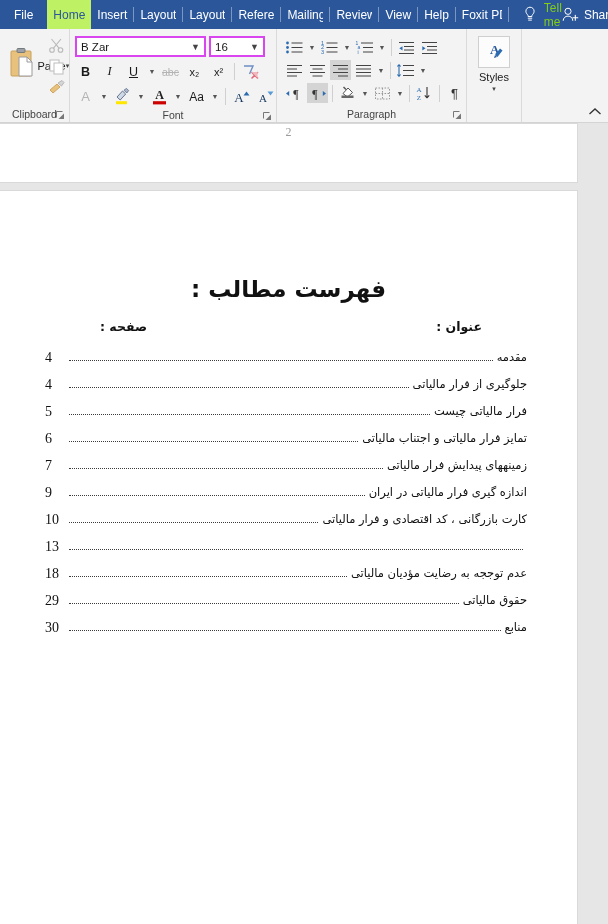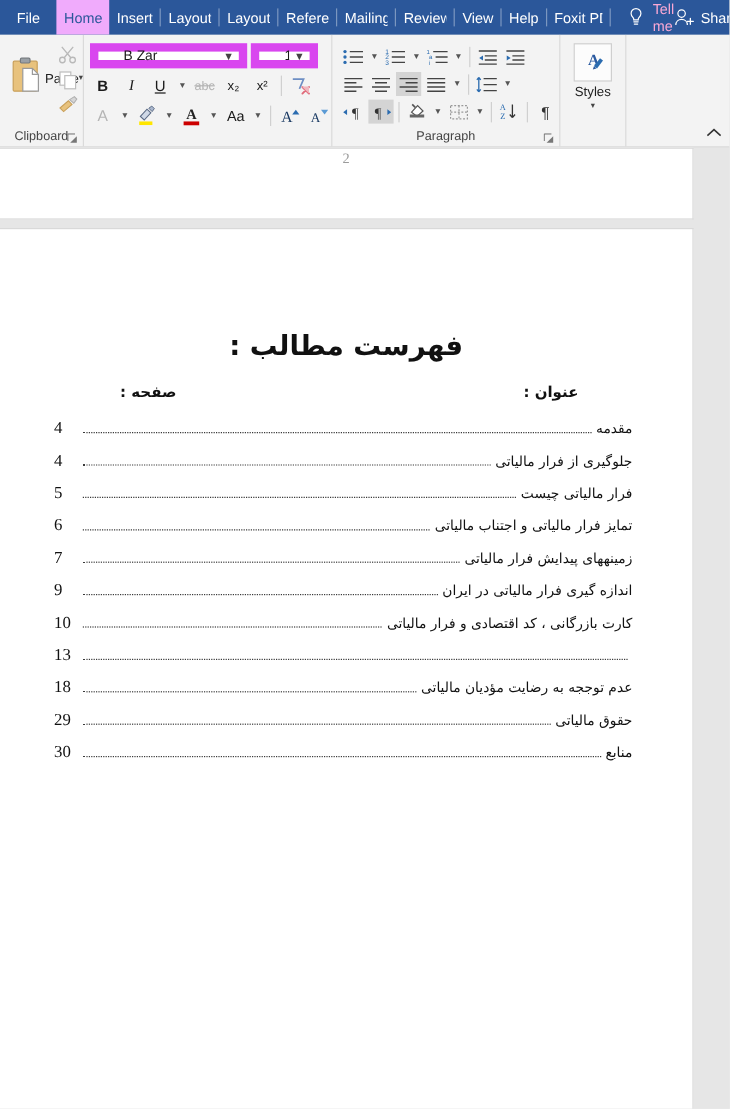--- a/index.html
+++ b/index.html
@@ -27,34 +27,34 @@
     align-items: center;
     justify-content: center;
     padding: 0 6px;
     white-space: nowrap;
     position: relative;
     overflow: hidden;
     flex: 0 0 auto;
   }
   .tab.file { padding: 0 14px; }
   .tab.active {
-    background: #f0abfc;
+    background: #bef264;
     color: #2b579a;
   }
   .tab-sep {
     width: 1px;
     background: rgba(255,255,255,0.38);
     margin: 7px 0;
     flex: 0 0 1px;
   }
   .tab-clip { max-width: 36px; }
   .tab-clip-lg { max-width: 40px; }
   .tellme-wrap {
     display: flex; align-items: center;
-    color: #f9a8d4; font-size: 12px;
+    color: #84cc16; font-size: 12px;
     margin-left: 14px; gap: 7px;
   }
   .bulb { width: 14px; height: 17px; display:block; }
   .share-wrap {
     display: flex; align-items: center;
     color: #fff; font-size: 12px;
     margin-left: auto; margin-right: 10px; gap: 5px;
   }
   .personplus { width: 17px; height: 15px; display:block; }
 
@@ -101,23 +101,23 @@
   .clip-small { display: flex; flex-direction: column; gap: 4px; padding-top: 3px; }
   .clip-small span { width: 18px; height: 17px; display:block; }
 
   
   .g-font { width: 207px; }
   .font-row { display: flex; align-items: center; gap: 3px; padding-left: 5px; }
   .font-row.r1 { padding-top: 4px; }
   .font-row.r2 { padding-top: 4px; }
   .font-row.r3 { padding-top: 4px; }
   .combo {
-    height: 21px; border: 7px solid #d946ef; background: #fff;
+    height: 21px; border: 2px solid #d946ef; background: #fff;
     display: flex; align-items: center; font-size: 11.5px;
-    color: #1a1a1a; padding: 0 0 0 21px;
+    color: #1a1a1a; padding: 0 0 0 4px;
   }
   .combo .cv { flex: 1; overflow: hidden; white-space: nowrap; }
   .combo .cc { width: 17px; text-align: center; color: #444; font-size: 9px; }
   .combo-name { width: 131px; }
   .combo-size { width: 56px; }
   .fbtn {
     min-width: 21px; height: 21px;
     display: flex; align-items: center; justify-content: center;
     font-size: 12.5px; color: #1a1a1a;
   }
@@ -414,20 +414,29 @@
             </svg>
         </div>
         <div class="fbtn">
           <svg width="20" height="18" viewBox="0 0 20 18">
               <text x="7" y="14" font-size="11" font-family="Liberation Serif, serif" text-anchor="middle" fill="#1a3a63">A</text>
               <path d="M14.5 7.5l3-4h-6z" fill="#5b9bd5"></path>
             </svg>
         </div>
       </div>
     </div>
+    <div class="group-label">
+      <span>Font</span>
+      <span class="dlg">
+        <svg viewBox="0 0 9 9">
+            <path d="M0.5 0.5h6M0.5 0.5v6" stroke="#777" stroke-width="1" fill="none"></path>
+            <path d="M8 2.5v5.5H2.5z" fill="#777"></path>
+          </svg>
+      </span>
+    </div>
   </div>
 
   <div class="group g-para">
     <div class="group-body" style="flex-direction:column;align-items:flex-start;">
       <div class="para-row r1">
         <div class="pbtn">
           <svg width="19" height="15" viewBox="0 0 19 15">
               <circle cx="2.5" cy="3" r="1.4" fill="#2b6cb0"></circle>
               <circle cx="2.5" cy="7.5" r="1.4" fill="#2b6cb0"></circle>
               <circle cx="2.5" cy="12" r="1.4" fill="#2b6cb0"></circle>

